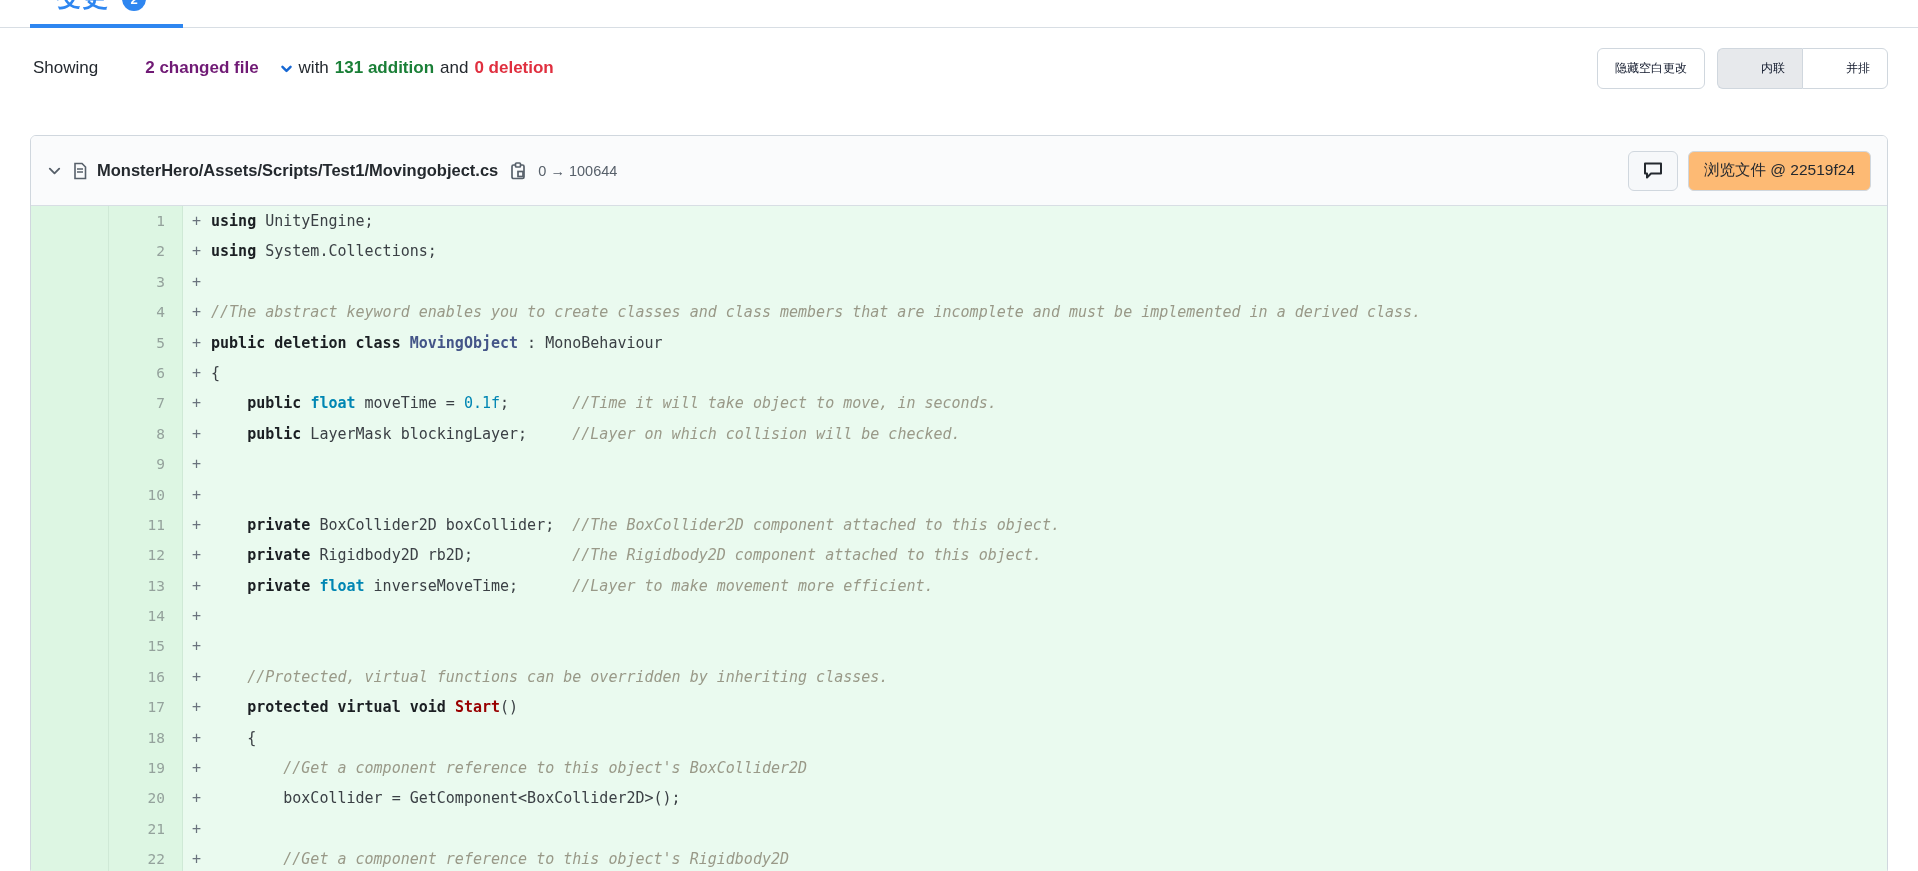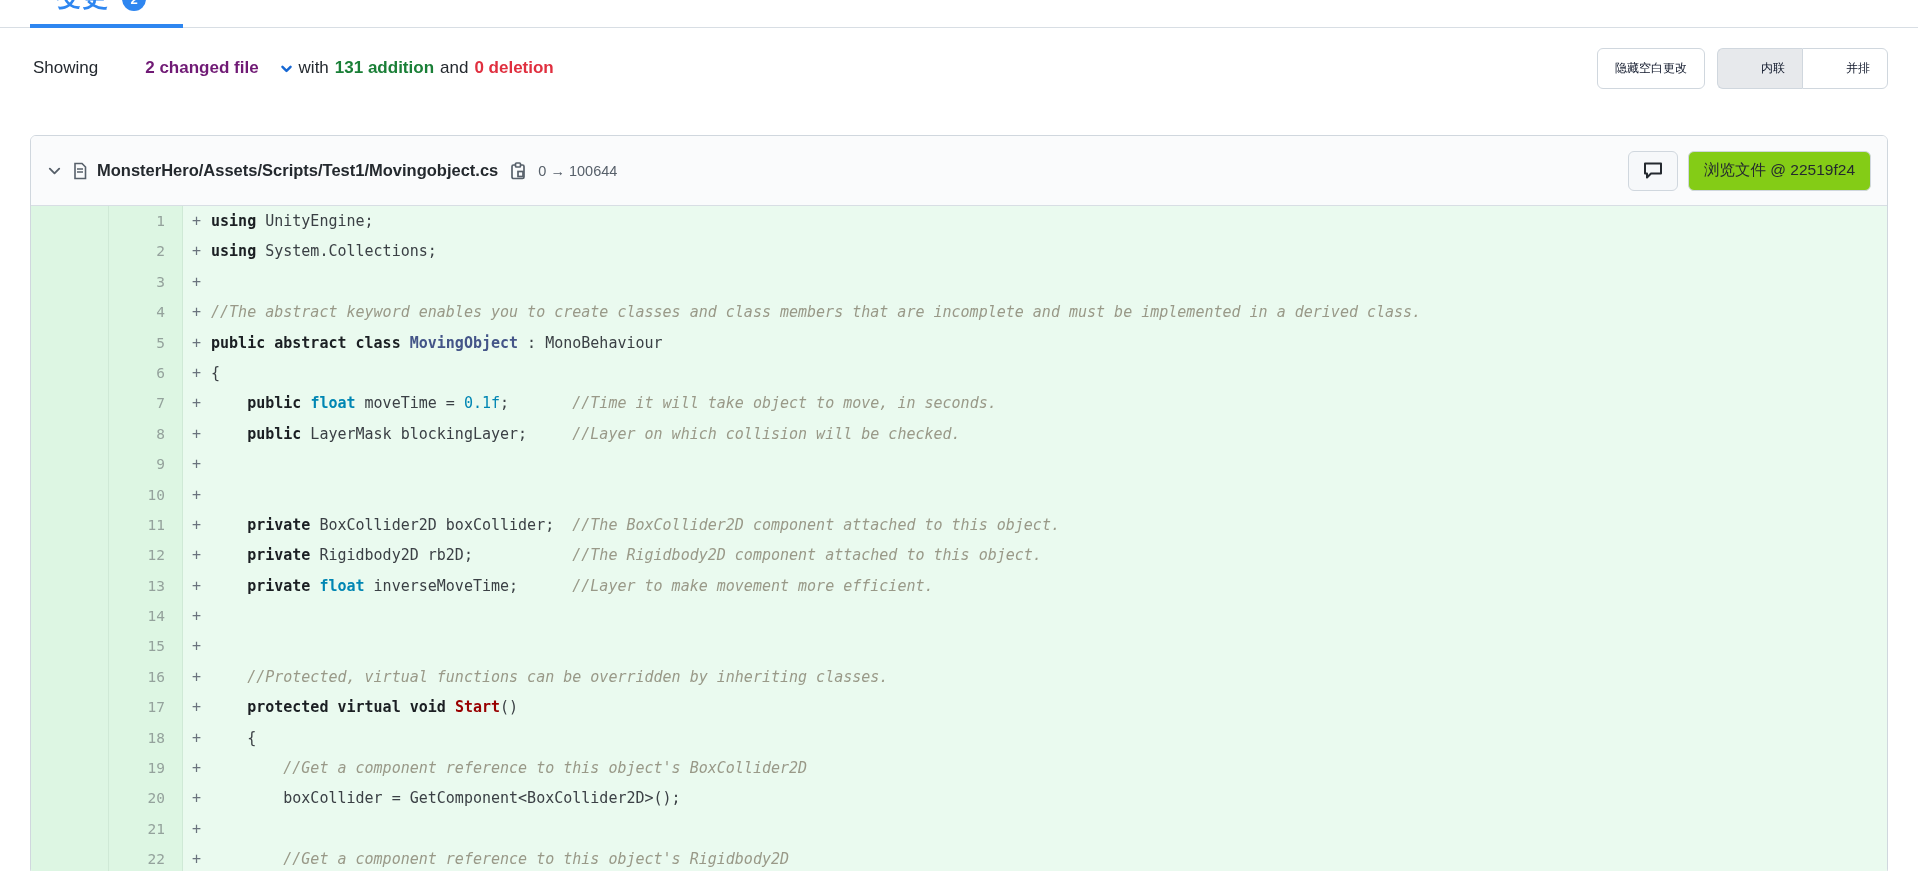--- a/index.html
+++ b/index.html
@@ -33,21 +33,21 @@
   .file-header { height:70px; background:#fafbfc; border-bottom:1px solid #d8dee4;
     display:flex; align-items:center; padding:0 16px; }
   .collapse-chevron { color:#57606a; margin-right:10px; display:flex; cursor:pointer; }
   .file-icon { color:#57606a; margin-right:9px; display:flex; }
   .file-path { font-weight:700; font-size:16.5px; color:#24292e; }
   .copy-btn { margin-left:12px; color:#57606a; display:flex; cursor:pointer; background:none; border:none; }
   .file-mode { color:#57606a; font-size:14.5px; margin-left:12px; }
   .header-spacer { flex:1; }
   .icon-btn { width:50px; height:40px; background:#f6f8fa; border:1px solid #d0d7de; border-radius:6px;
     display:flex; align-items:center; justify-content:center; color:#24292f; cursor:pointer; }
-  .view-file-btn { height:40px; margin-left:10px; padding:0 15px; font-size:15.5px; background:#84cc16;
+  .view-file-btn { height:40px; margin-left:10px; padding:0 15px; font-size:15.5px; background:#fdba74;
     border:1px solid #d0d7de; border-radius:6px; font-family:inherit; cursor:pointer; color:#24292f; }
 
   
   .diff-table { font-family:"DejaVu Sans Mono","Liberation Mono",monospace; font-size:15px; }
   .drow { display:flex; height:30.4px; }
   .cell-old { width:78px; background:#ddf6e3; border-right:1px solid #cfe9d6; }
   .cell-num { width:74px; background:#ddf6e3; border-right:1px solid #cfe9d6;
     text-align:right; padding-right:17px; color:#94a29c; font-size:14.5px; line-height:30.4px; cursor:pointer; }
   .cell-code { flex:1; background:#eafaef; white-space:pre; line-height:30.4px; color:#3b4045; overflow:hidden; }
   .plus { display:inline-block; color:#6a737d; margin:0 10px 0 9px; }
@@ -140,21 +140,21 @@
         <div class="cell-code"><span class="plus">+</span></div>
       </div>
       <div class="drow">
         <div class="cell-old"></div>
         <div class="cell-num">4</div>
         <div class="cell-code"><span class="plus">+</span><span class="cm">//The abstract keyword enables you to create classes and class members that are incomplete and must be implemented in a derived class.</span></div>
       </div>
       <div class="drow">
         <div class="cell-old"></div>
         <div class="cell-num">5</div>
-        <div class="cell-code"><span class="plus">+</span><span class="k">public</span><span class="pl"> </span><span class="k">abstract</span><span class="pl"> </span><span class="k">class</span><span class="pl"> </span><span class="cl">MovingObject</span><span class="pl"> : MonoBehaviour</span></div>
+        <div class="cell-code"><span class="plus">+</span><span class="k">public</span><span class="pl"> </span><span class="k">deletion</span><span class="pl"> </span><span class="k">class</span><span class="pl"> </span><span class="cl">MovingObject</span><span class="pl"> : MonoBehaviour</span></div>
       </div>
       <div class="drow">
         <div class="cell-old"></div>
         <div class="cell-num">6</div>
         <div class="cell-code"><span class="plus">+</span><span class="pl">{</span></div>
       </div>
       <div class="drow">
         <div class="cell-old"></div>
         <div class="cell-num">7</div>
         <div class="cell-code"><span class="plus">+</span><span class="pl">    </span><span class="k">public</span><span class="pl"> </span><span class="ty">float</span><span class="pl"> moveTime = </span><span class="nm">0.1f</span><span class="pl">;       </span><span class="cm">//Time it will take object to move, in seconds.</span></div>

